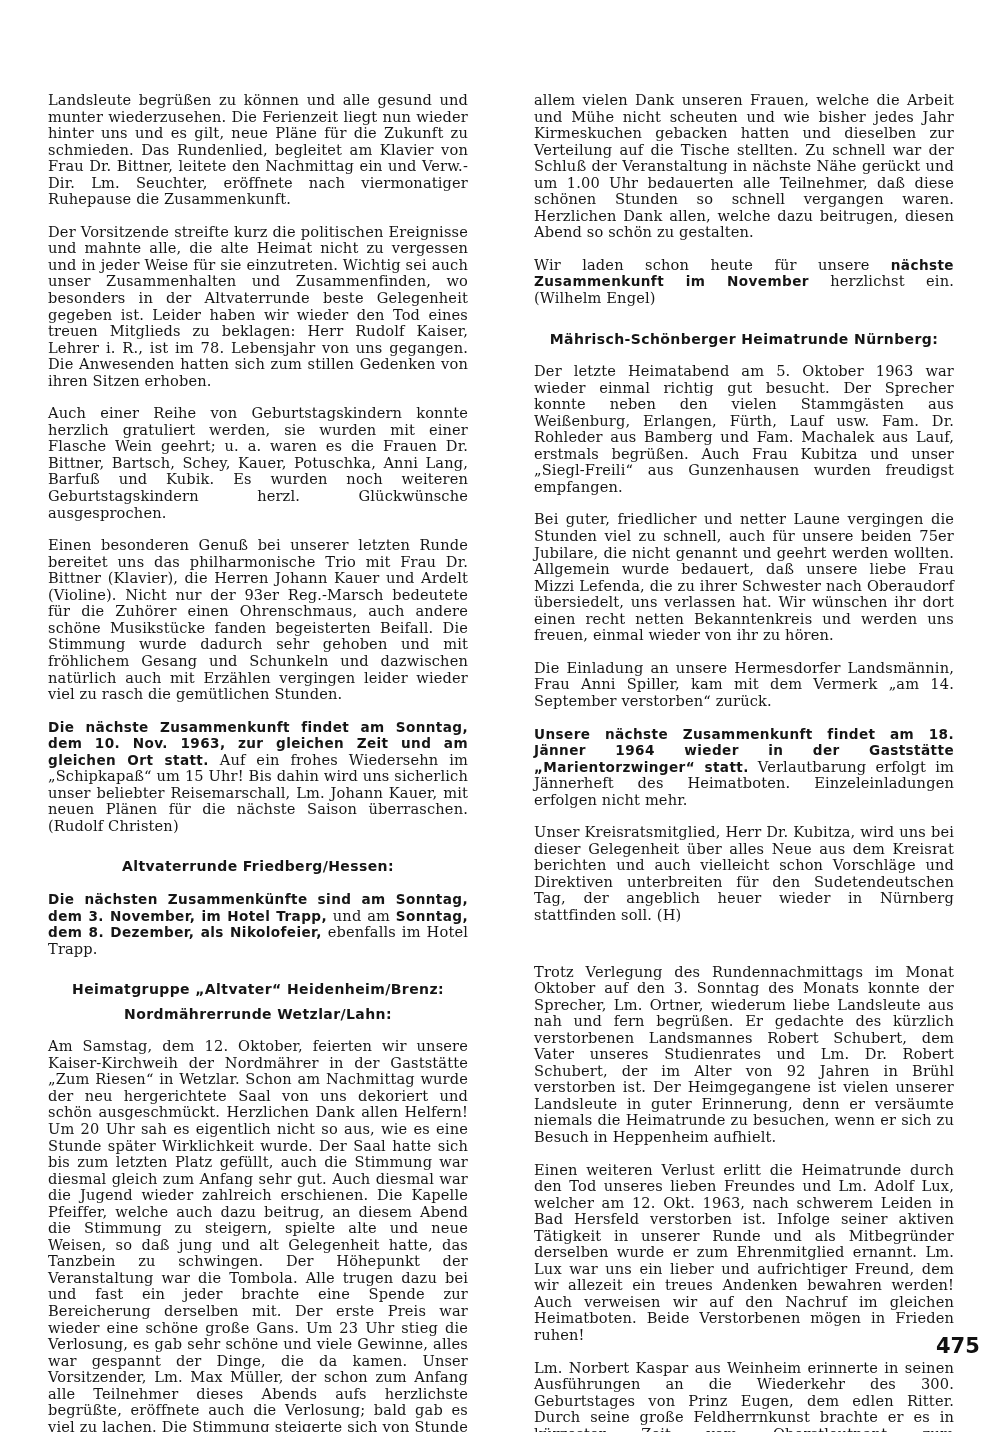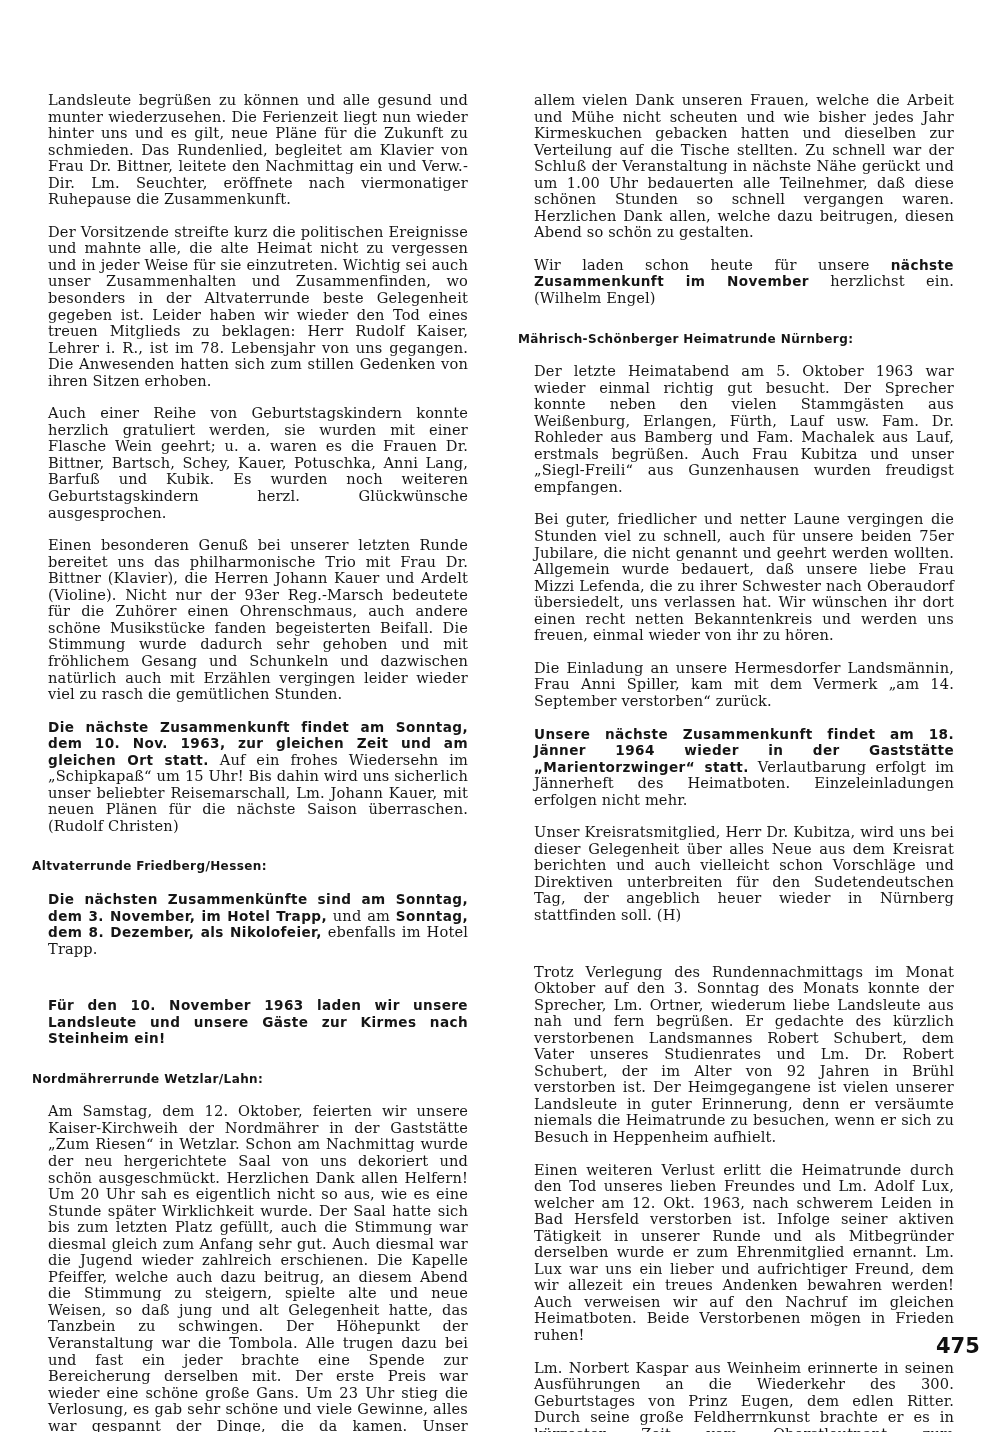--- a/index.html
+++ b/index.html
@@ -4,38 +4,38 @@
 <style>
   html, body { margin: 0; padding: 0; background: #ffffff; }
   body { width: 1000px; height: 1432px; position: relative; overflow: hidden;
          font-family: "DejaVu Serif", "Liberation Serif", serif; color: #161616; }
   .col { position: absolute; top: 76px; width: 452px; font-size: 14.6px; line-height: 16.55px;
          text-align: justify; letter-spacing: 0.15px; }
   .col-left { left: 32px; }
   .col-right { left: 518px; }
   .col p { margin: 16px; text-indent: 0; hyphens: manual; }
   .b { font-family: "DejaVu Sans", "Liberation Sans", sans-serif; font-weight: bold; font-size: 13.6px; letter-spacing: 0.4px; }
-  .heading { margin: 0; font-family: "DejaVu Sans", "Liberation Sans", sans-serif; font-weight: bold; font-size: 12px; letter-spacing: 0.4px; text-align: left; }
+  .heading { margin: 0; font-family: "DejaVu Sans", "Liberation Sans", sans-serif; font-weight: bold; font-size: 14px; letter-spacing: 0.4px; text-align: center; }
   .gap { height: 8px; }
   .pageno { position: absolute; left: 936px; top: 1334px; font-family: "DejaVu Sans", "Liberation Sans", sans-serif; font-weight: bold; font-size: 21px; color: #111; }
 </style>
 </head>
 <body>
 
 <div class="col col-left">
   <p>Landsleute begrüßen zu können und alle gesund und munter wiederzusehen. Die Ferienzeit liegt nun wieder hinter uns und es gilt, neue Pläne für die Zukunft zu schmieden. Das Rundenlied, begleitet am Klavier von Frau Dr. Bittner, leitete den Nachmittag ein und Verw.-Dir. Lm. Seuchter, eröffnete nach viermonatiger Ruhepause die Zusammenkunft.</p>
   <p>Der Vorsitzende streifte kurz die politischen Ereignisse und mahnte alle, die alte Heimat nicht zu vergessen und in jeder Weise für sie einzutreten. Wichtig sei auch unser Zusammenhalten und Zusammenfinden, wo besonders in der Altvaterrunde beste Gelegenheit gegeben ist. Leider haben wir wieder den Tod eines treuen Mitglieds zu beklagen: Herr Rudolf Kaiser, Lehrer i. R., ist im 78. Lebensjahr von uns gegangen. Die Anwesenden hatten sich zum stillen Gedenken von ihren Sitzen erhoben.</p>
   <p>Auch einer Reihe von Geburtstagskindern konnte herzlich gratuliert werden, sie wurden mit einer Flasche Wein geehrt; u. a. waren es die Frauen Dr. Bittner, Bartsch, Schey, Kauer, Potuschka, Anni Lang, Barfuß und Kubik. Es wurden noch weiteren Geburtstagskindern herzl. Glückwünsche ausgesprochen.</p>
   <p>Einen besonderen Genuß bei unserer letzten Runde bereitet uns das philharmonische Trio mit Frau Dr. Bittner (Klavier), die Herren Johann Kauer und Ardelt (Violine). Nicht nur der 93er Reg.-Marsch bedeutete für die Zuhörer einen Ohrenschmaus, auch andere schöne Musikstücke fanden begeisterten Beifall. Die Stimmung wurde dadurch sehr gehoben und mit fröhlichem Gesang und Schunkeln und dazwischen natürlich auch mit Erzählen vergingen leider wieder viel zu rasch die gemütlichen Stunden.</p>
   <p><span class="b">Die nächste Zusammenkunft findet am Sonntag, dem 10. Nov. 1963, zur gleichen Zeit und am gleichen Ort statt.</span><span> Auf ein frohes Wiedersehn im „Schipkapaß“ um 15 Uhr! Bis dahin wird uns sicherlich unser beliebter Reisemarschall, Lm. Johann Kauer, mit neuen Plänen für die nächste Saison überraschen. (Rudolf Christen)</span></p>
   <div class="gap"></div>
   <h3 class="heading">Altvaterrunde Friedberg/Hessen:</h3>
   <p><span class="b">Die nächsten Zusammenkünfte sind am Sonntag, dem 3. November, im Hotel Trapp,</span><span> und am </span><span class="b">Sonntag, dem 8. Dezember, als Nikolofeier,</span><span> ebenfalls im Hotel Trapp.</span></p>
   <div class="gap"></div>
-  <p class="b">Für den 10. November 1963 laden wir unsere Landsleute und unsere Gäste zur Kirmes nach Steinheim ein!</p>
+  <h3 class="heading">Heimatgruppe „Altvater“ Heidenheim/Brenz:</h3>
   <div class="gap"></div>
   <h3 class="heading">Nordmährerrunde Wetzlar/Lahn:</h3>
   <p>Am Samstag, dem 12. Oktober, feierten wir unsere Kaiser-Kirchweih der Nordmährer in der Gaststätte „Zum Riesen“ in Wetzlar. Schon am Nachmittag wurde der neu hergerichtete Saal von uns dekoriert und schön ausgeschmückt. Herzlichen Dank allen Helfern! Um 20 Uhr sah es eigentlich nicht so aus, wie es eine Stunde später Wirklichkeit wurde. Der Saal hatte sich bis zum letzten Platz gefüllt, auch die Stimmung war diesmal gleich zum Anfang sehr gut. Auch diesmal war die Jugend wieder zahlreich erschienen. Die Kapelle Pfeiffer, welche auch dazu beitrug, an diesem Abend die Stimmung zu steigern, spielte alte und neue Weisen, so daß jung und alt Gelegenheit hatte, das Tanzbein zu schwingen. Der Höhepunkt der Veranstaltung war die Tombola. Alle trugen dazu bei und fast ein jeder brachte eine Spende zur Bereicherung derselben mit. Der erste Preis war wieder eine schöne große Gans. Um 23 Uhr stieg die Verlosung, es gab sehr schöne und viele Gewinne, alles war gespannt der Dinge, die da kamen. Unser Vorsitzender, Lm. Max Müller, der schon zum Anfang alle Teilnehmer dieses Abends aufs herzlichste begrüßte, eröffnete auch die Verlosung; bald gab es viel zu lachen. Die Stimmung steigerte sich von Stunde zu Stunde. Vor</p>
 </div>
 
 <div class="col col-right">
   <p>allem vielen Dank unseren Frauen, welche die Arbeit und Mühe nicht scheuten und wie bisher jedes Jahr Kirmeskuchen gebacken hatten und dieselben zur Verteilung auf die Tische stellten. Zu schnell war der Schluß der Veranstaltung in nächste Nähe gerückt und um 1.00 Uhr bedauerten alle Teilnehmer, daß diese schönen Stunden so schnell vergangen waren. Herzlichen Dank allen, welche dazu beitrugen, diesen Abend so schön zu gestalten.</p>
   <p><span>Wir laden schon heute für unsere </span><span class="b">nächste Zusammenkunft im November</span><span> herzlichst ein. (Wilhelm Engel)</span></p>
   <div class="gap"></div>
   <h3 class="heading">Mährisch-Schönberger Heimatrunde Nürnberg:</h3>

